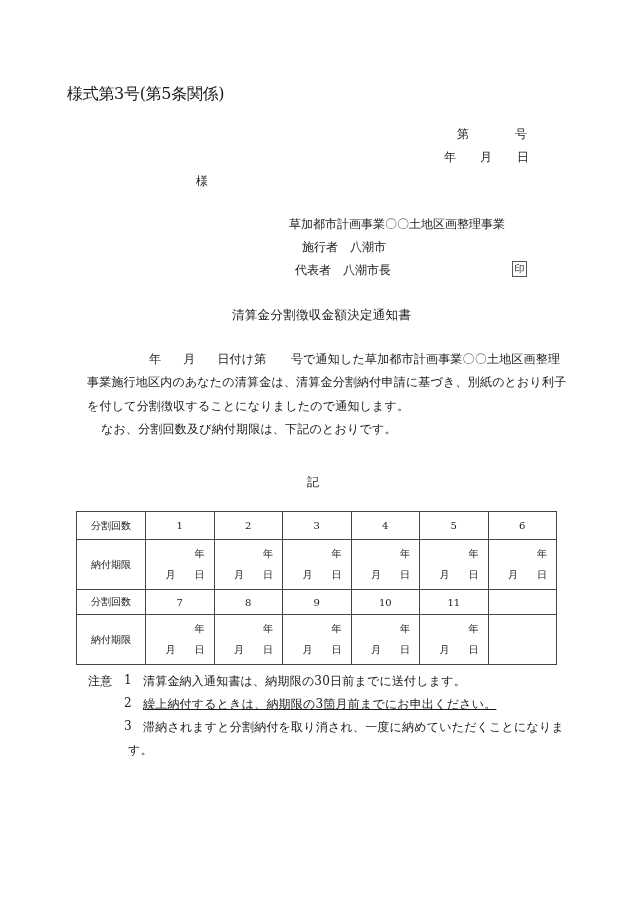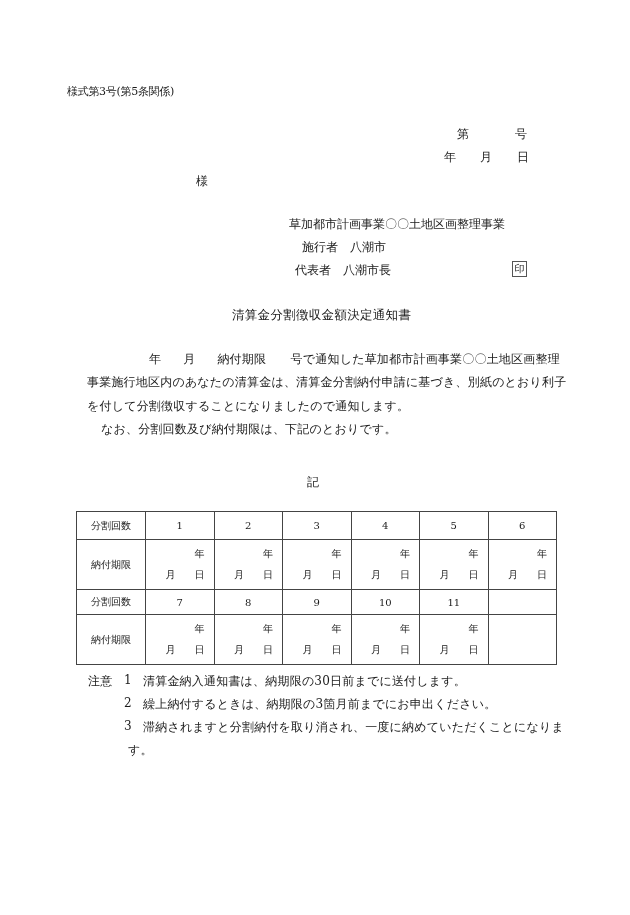--- a/index.html
+++ b/index.html
@@ -2,21 +2,21 @@
 <html><head>
 <meta charset="utf-8">
 <style>
   html, body { margin: 0; padding: 0; background: #ffffff; }
   body {
     width: 630px; height: 915px; position: relative; overflow: hidden;
     font-family: "DejaVu Serif", "Liberation Serif", serif;
     color: #1a1a1a; font-size: 12px;
   }
   .abs { position: absolute; white-space: nowrap; line-height: 1; }
-  #form-label { left: 67px; top: 86px; font-size: 11px; letter-spacing: -0.3px; text-align: center; }
+  #form-label { left: 67px; top: 86px; font-size: 16px; letter-spacing: -0.3px; text-align: center; }
   #doc-no-dai { left: 457px; top: 128px; }
   #doc-no-go { left: 515px; top: 128px; }
   #date-year { left: 444px; top: 151px; }
   #date-month { left: 480px; top: 151px; }
   #date-day { left: 517px; top: 151px; }
   #addressee { left: 196px; top: 175px; }
   #project-name { left: 289px; top: 218px; }
   #executor { left: 302px; top: 241px; }
   #representative { left: 295px; top: 264px; }
   #seal { left: 512px; top: 261px; width: 13px; height: 14px; border: 1px solid #555; font-size: 10px; line-height: 14px; text-align: center; }
@@ -41,21 +41,21 @@
   #schedule tr.date-row td { height: 49px; }
   .date-cell { position: relative; }
   .date-cell .y { position: absolute; right: 9px; top: 7px; }
   .date-cell .m { position: absolute; right: 38px; bottom: 7px; }
   .date-cell .d { position: absolute; right: 9px; bottom: 7px; }
   .note-line { position: absolute; white-space: nowrap; font-size: 12px; letter-spacing: 0.2px; }
   #note-label { left: 88px; top: 673px; }
   #n1-num { left: 124px; top: 673px; }
   #n1-text { left: 143px; top: 673px; }
   #n2-num { left: 124px; top: 696px; }
-  #n2-text { left: 143px; top: 696px; }
+  #n2-text { left: 143px; top: 696px; text-decoration: underline; }
   #n3-num { left: 124px; top: 719px; }
   #n3-text { left: 143px; top: 719px; }
   #n3-cont { left: 128px; top: 742px; }
 </style>
 </head>
 <body>
 
 <div class="abs" id="form-label">様式第3号(第5条関係)</div>
 
 <div class="abs" id="doc-no-dai">第</div>
@@ -68,21 +68,21 @@
 <div class="abs" id="addressee">様</div>
 
 <div class="abs" id="project-name">草加都市計画事業〇〇土地区画整理事業</div>
 <div class="abs" id="executor">施行者　八潮市</div>
 <div class="abs" id="representative">代表者　八潮市長</div>
 <div class="abs" id="seal">印</div>
 
 <div class="abs" id="title">清算金分割徴収金額決定通知書</div>
 
 <div class="abs para" id="p1">
-  <span>年</span><span style="width:22px"></span><span>月</span><span style="width:22px"></span><span>納付期限　　号で通知した草加都市計画事業〇〇土地区画整理</span>
+  <span>年</span><span style="width:22px"></span><span>月</span><span style="width:22px"></span><span>日付け第　　号で通知した草加都市計画事業〇〇土地区画整理</span>
 </div>
 <div class="abs para" id="p2">事業施行地区内のあなたの清算金は、清算金分割納付申請に基づき、別紙のとおり利子</div>
 <div class="abs para" id="p3">を付して分割徴収することになりましたので通知します。</div>
 <div class="abs para" id="p4">なお、分割回数及び納付期限は、下記のとおりです。</div>
 
 <div class="abs" id="ki">記</div>
 
 <table id="schedule">
   <colgroup>
     <col class="head">

